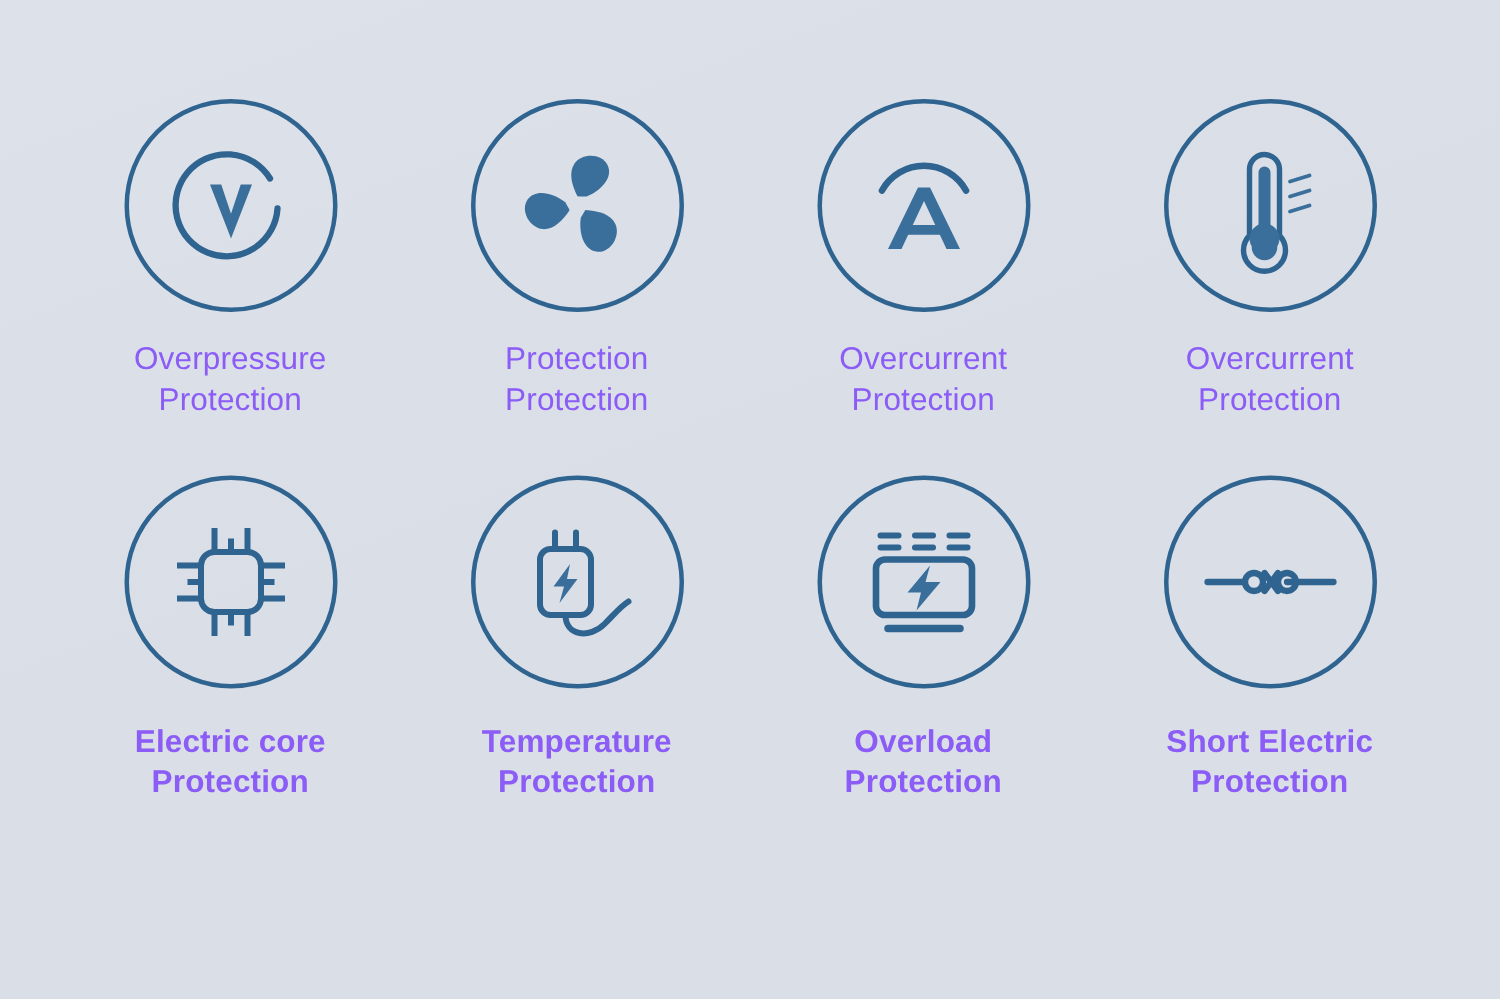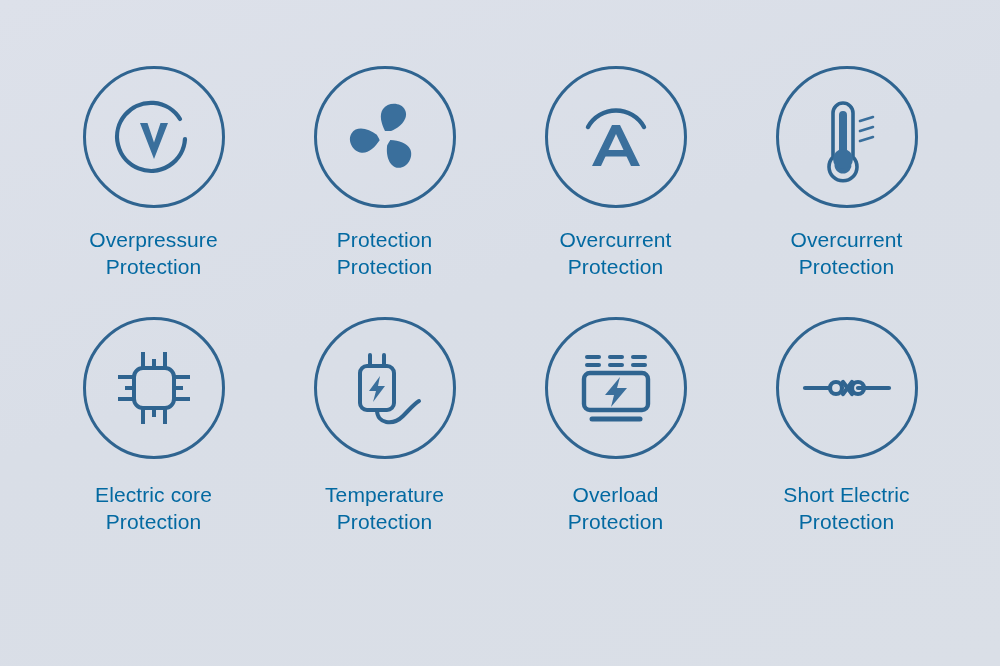--- a/index.html
+++ b/index.html
@@ -46,32 +46,33 @@
     justify-content: center;
     position: relative;
   }
   .badge svg {
     display: block;
     overflow: visible;
   }
   .label {
     margin-top: 18px;
     text-align: center;
-    color: #0369a1;
+    color: #8b5cf6;
     font-size: 21px;
     line-height: 27px;
     letter-spacing: 0.1px;
     white-space: nowrap;
   }
   .label .l2 {
     display: block;
   }
   
   .row2 .label {
     margin-top: 22px;
+    font-weight: bold;
   }
 </style>
 </head>
 <body>
 
 <div id="board">
 
   <div class="grid">
 
     <div class="cell row1">

